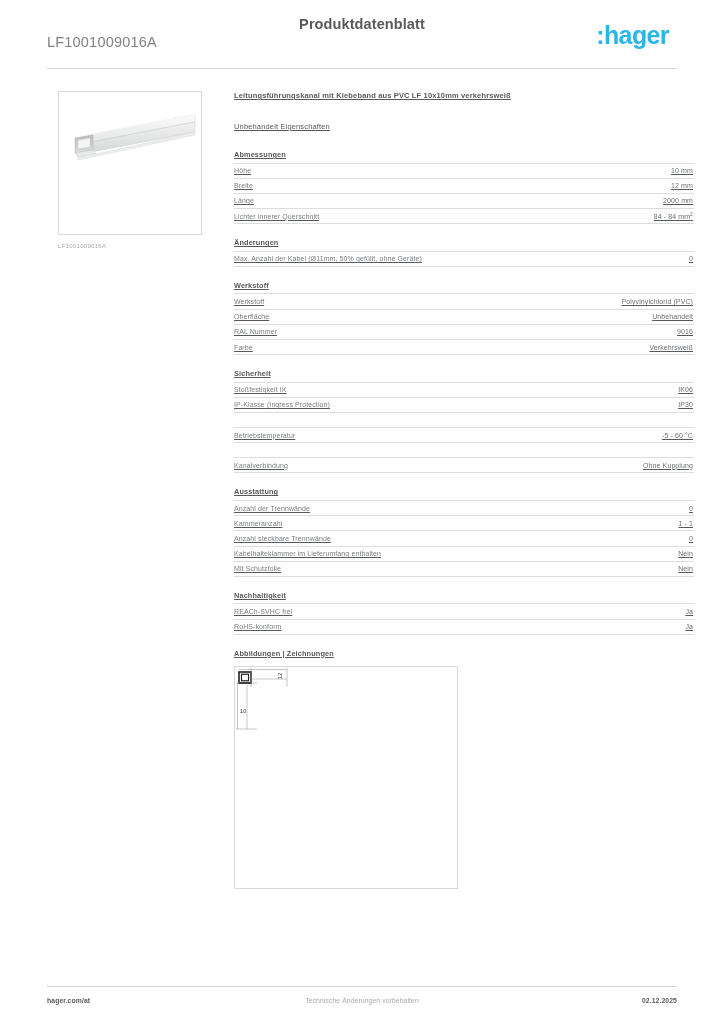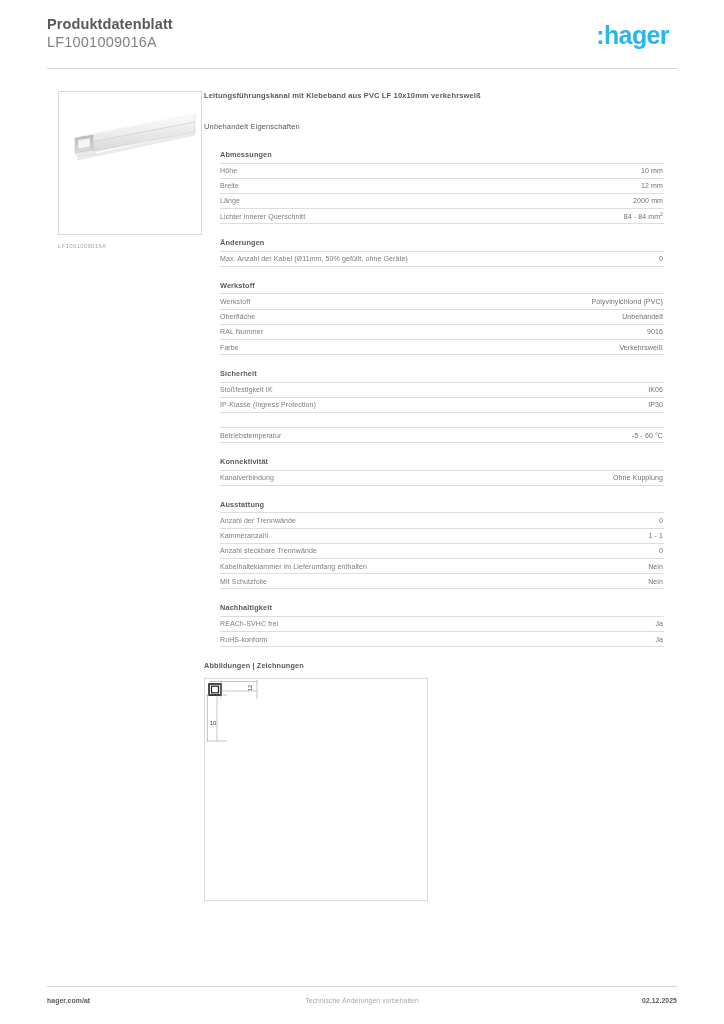--- a/index.html
+++ b/index.html
@@ -32,20 +32,21 @@
     width: 630px;
     height: 52px;
   }
   .doc-title {
     font-size: 14.5px;
     font-weight: bold;
     color: #58595b;
     letter-spacing: 0.1px;
     line-height: 17px;
     margin: 0;
+    text-align: center;
   }
   .doc-subtitle {
     font-size: 14.5px;
     font-weight: normal;
     color: #808285;
     letter-spacing: 0.2px;
     line-height: 18px;
     margin: 0;
   }
   .logo {
@@ -88,43 +89,44 @@
     left: 58px;
     top: 243px;
     font-size: 6px;
     color: #a7a9ac;
     letter-spacing: 0.3px;
   }
 
   
   .content {
     position: absolute;
-    left: 204px;
+    left: 234px;
     top: 91px;
     width: 460px;
+    text-decoration: underline;
   }
   .product-desc {
     font-size: 7.5px;
     font-weight: bold;
     color: #58595b;
     letter-spacing: 0.15px;
     margin: 0 0 21px 0;
     line-height: 10px;
   }
   .tech-props {
     font-size: 7.5px;
     font-weight: normal;
     color: #58595b;
     letter-spacing: 0.15px;
     margin: 0 0 18px 0;
     line-height: 10px;
   }
 
   .section {
-    margin: 0 0 14px 16px;
+    margin: 0 0 14px 0;
   }
   .section-title {
     font-size: 7.3px;
     font-weight: bold;
     color: #58595b;
     letter-spacing: 0.15px;
     padding: 0 0 3.5px 0;
     line-height: 9px;
   }
   .spec-table {
@@ -360,21 +362,20 @@
           <table class="spec-table">
             <tbody>
               <tr class="spec-row">
                 <td class="spec-label">Betriebstemperatur</td>
                 <td class="spec-value">-5 - 60 °C</td>
               </tr>
             </tbody>
           </table>
         </div>
         <div class="section">
-          <div class="section-title">Konnektivität</div>
           <table class="spec-table">
             <tbody>
               <tr class="spec-row">
                 <td class="spec-label">Kanalverbindung</td>
                 <td class="spec-value">Ohne Kupplung</td>
               </tr>
             </tbody>
           </table>
         </div>
         <div class="section">

